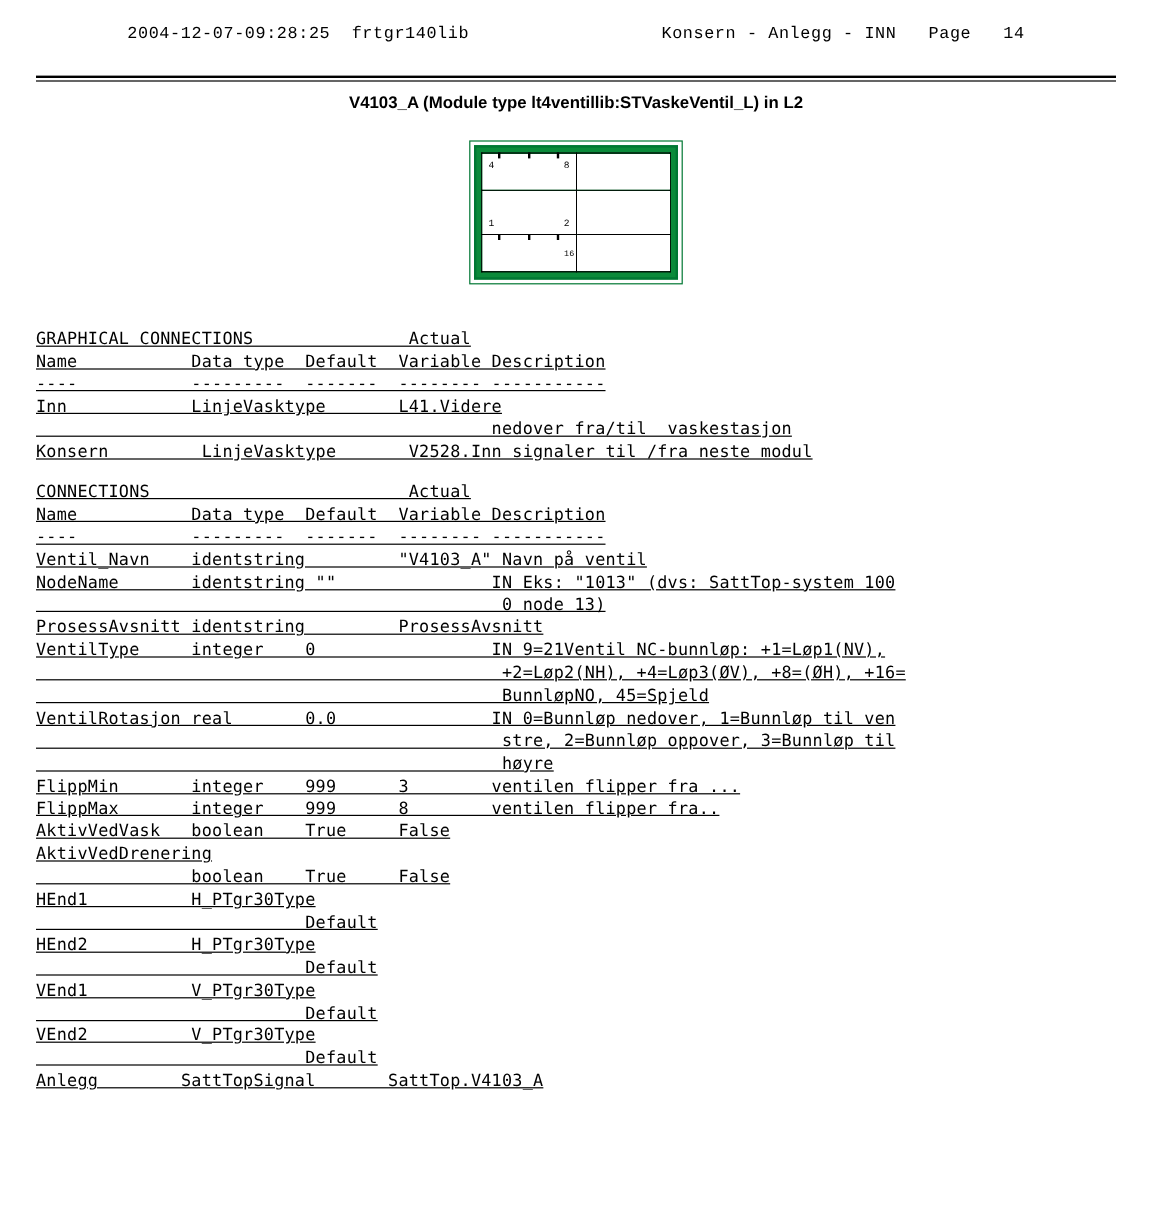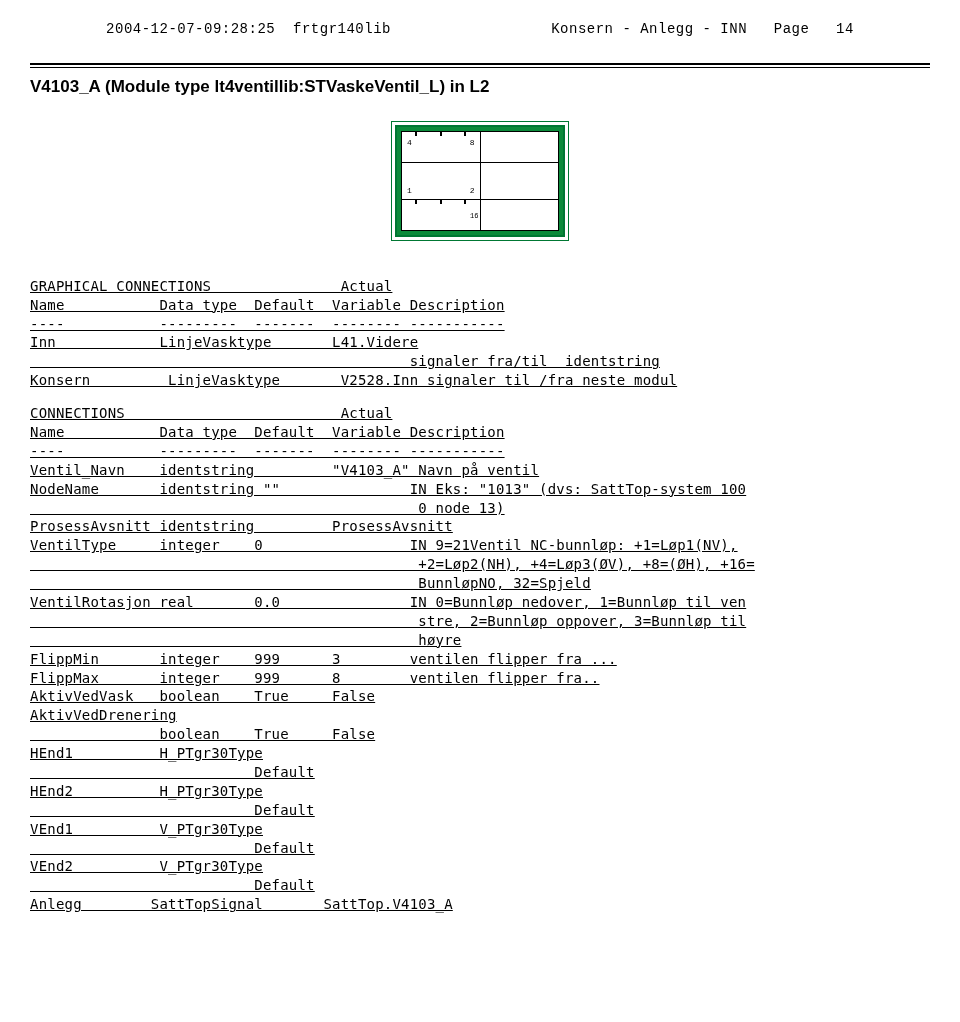--- a/index.html
+++ b/index.html
@@ -24,22 +24,23 @@
     margin: 24px 0 2px 0;
   }
   .hr2 {
     border: none;
     border-top: 1px solid #000;
     margin: 0 0 8px 0;
   }
   .title {
     font-family: Arial, Helvetica, sans-serif;
     font-weight: bold;
-    font-size: 17px;
+    font-size: 14px;
     margin: 4px 0 22px 0;
+    text-align: center;
   }
   .symbol-wrap {
     text-align: center;
     margin: 10px 0 30px 0;
   }
   .symbol {
     display: inline-block;
     border: 1px solid #073;
     padding: 3px;
     background: #fff;
@@ -131,35 +132,35 @@
       </tbody>
         </table>
     </div>
   </div>
 </div>
 
 <pre class="mono block">GRAPHICAL CONNECTIONS               Actual</pre>
 <pre class="mono block">Name           Data type  Default  Variable Description</pre>
 <pre class="mono block">----           ---------  -------  -------- -----------</pre>
 <pre class="mono block">Inn            LinjeVasktype       L41.Videre</pre>
-<pre class="mono block">                                            signaler fra/til  identstring</pre>
+<pre class="mono block">                                            nedover fra/til  vaskestasjon</pre>
 <pre class="mono block">Konsern         LinjeVasktype       V2528.Inn signaler til /fra neste modul</pre>
 
 <div class="spacer"></div>
 
 <pre class="mono block">CONNECTIONS                         Actual</pre>
 <pre class="mono block">Name           Data type  Default  Variable Description</pre>
 <pre class="mono block">----           ---------  -------  -------- -----------</pre>
 <pre class="mono block">Ventil_Navn    identstring         "V4103_A" Navn på ventil</pre>
 <pre class="mono block">NodeName       identstring ""               IN Eks: "1013" (dvs: SattTop-system 100</pre>
 <pre class="mono block">                                             0 node 13)</pre>
 <pre class="mono block">ProsessAvsnitt identstring         ProsessAvsnitt</pre>
 <pre class="mono block">VentilType     integer    0                 IN 9=21Ventil NC-bunnløp: +1=Løp1(NV),</pre>
 <pre class="mono block">                                             +2=Løp2(NH), +4=Løp3(ØV), +8=(ØH), +16=</pre>
-<pre class="mono block">                                             BunnløpNO, 32=Spjeld</pre>
+<pre class="mono block">                                             BunnløpNO, 45=Spjeld</pre>
 <pre class="mono block">VentilRotasjon real       0.0               IN 0=Bunnløp nedover, 1=Bunnløp til ven</pre>
 <pre class="mono block">                                             stre, 2=Bunnløp oppover, 3=Bunnløp til</pre>
 <pre class="mono block">                                             høyre</pre>
 <pre class="mono block">FlippMin       integer    999      3        ventilen flipper fra ...</pre>
 <pre class="mono block">FlippMax       integer    999      8        ventilen flipper fra..</pre>
 <pre class="mono block">AktivVedVask   boolean    True     False</pre>
 <pre class="mono block">AktivVedDrenering</pre>
 <pre class="mono block">               boolean    True     False</pre>
 <pre class="mono block">HEnd1          H_PTgr30Type</pre>
 <pre class="mono block">                          Default</pre>

